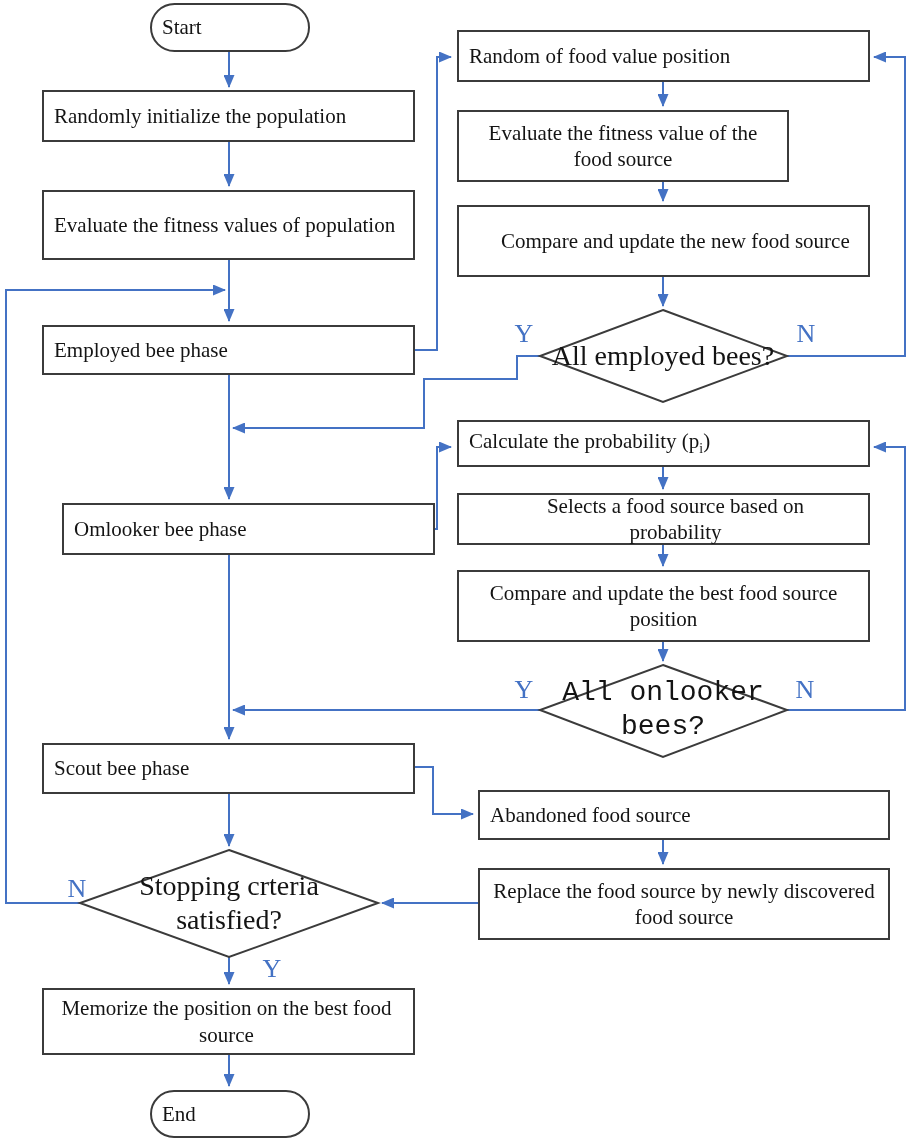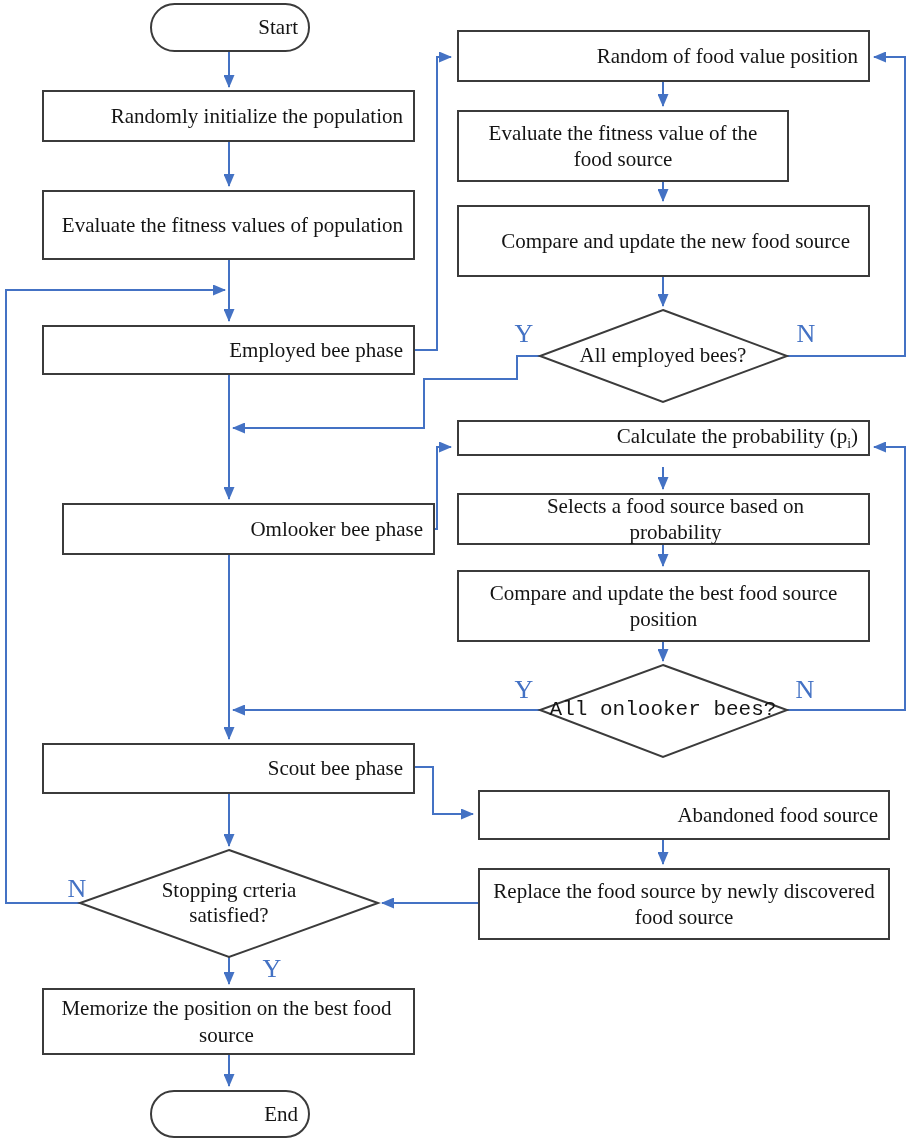--- a/index.html
+++ b/index.html
@@ -21,34 +21,34 @@
   .conn { stroke: var(--line, #4472c4); stroke-width: 2; fill: none; }
   .diamond { fill: #ffffff; stroke: var(--border, #3b3b3b); stroke-width: 2; }
   #arrowhead path { fill: var(--line, #4472c4); }
   .box {
     position: absolute;
     box-sizing: border-box;
     background: #ffffff;
     border: 2px solid var(--border, #3b3b3b);
     display: flex;
     align-items: center;
-    justify-content: flex-end;
+    justify-content: flex-start;
     text-align: center;
     font-size: 21px;
     line-height: 1.24;
     color: var(--text, #141414);
     padding: 2px 10px;
   }
   .pad40 { padding-left: 42px; padding-right: 18px; }
   .stadium { border-radius: 26px; }
   .dlabel {
     position: absolute;
     transform: translate(-50%, -50%);
     text-align: center;
-    font-size: 21px;
+    font-size: 28px;
     line-height: 1.2;
     color: var(--text, #141414);
     background: transparent;
   }
   .yn {
     position: absolute;
     transform: translate(-50%, -50%);
     font-size: 26px;
     color: var(--label, #4472c4);
   }
@@ -119,21 +119,21 @@
   </div>
 
   <div class="box" style="left:457px; top:110px; width:332px; height:72px;">
     <span>Evaluate the fitness value of the food source</span>
   </div>
 
   <div class="box pad40" style="left:457px; top:205px; width:413px; height:72px;">
     <span>Compare and update the new food source</span>
   </div>
 
-  <div class="box" style="left:457px; top:420px; width:413px; height:36px;">
+  <div class="box" style="left:457px; top:420px; width:413px; height:47px;">
     <span><span>Calculate the probability (p</span><sub>i</sub><span>)</span></span>
   </div>
 
   <div class="box pad40" style="left:457px; top:493px; width:413px; height:52px;">
     <span>Selects a food source based on probability</span>
   </div>
 
   <div class="box" style="left:457px; top:570px; width:413px; height:72px;">
     <span>Compare and update the best food source position</span>
   </div>

